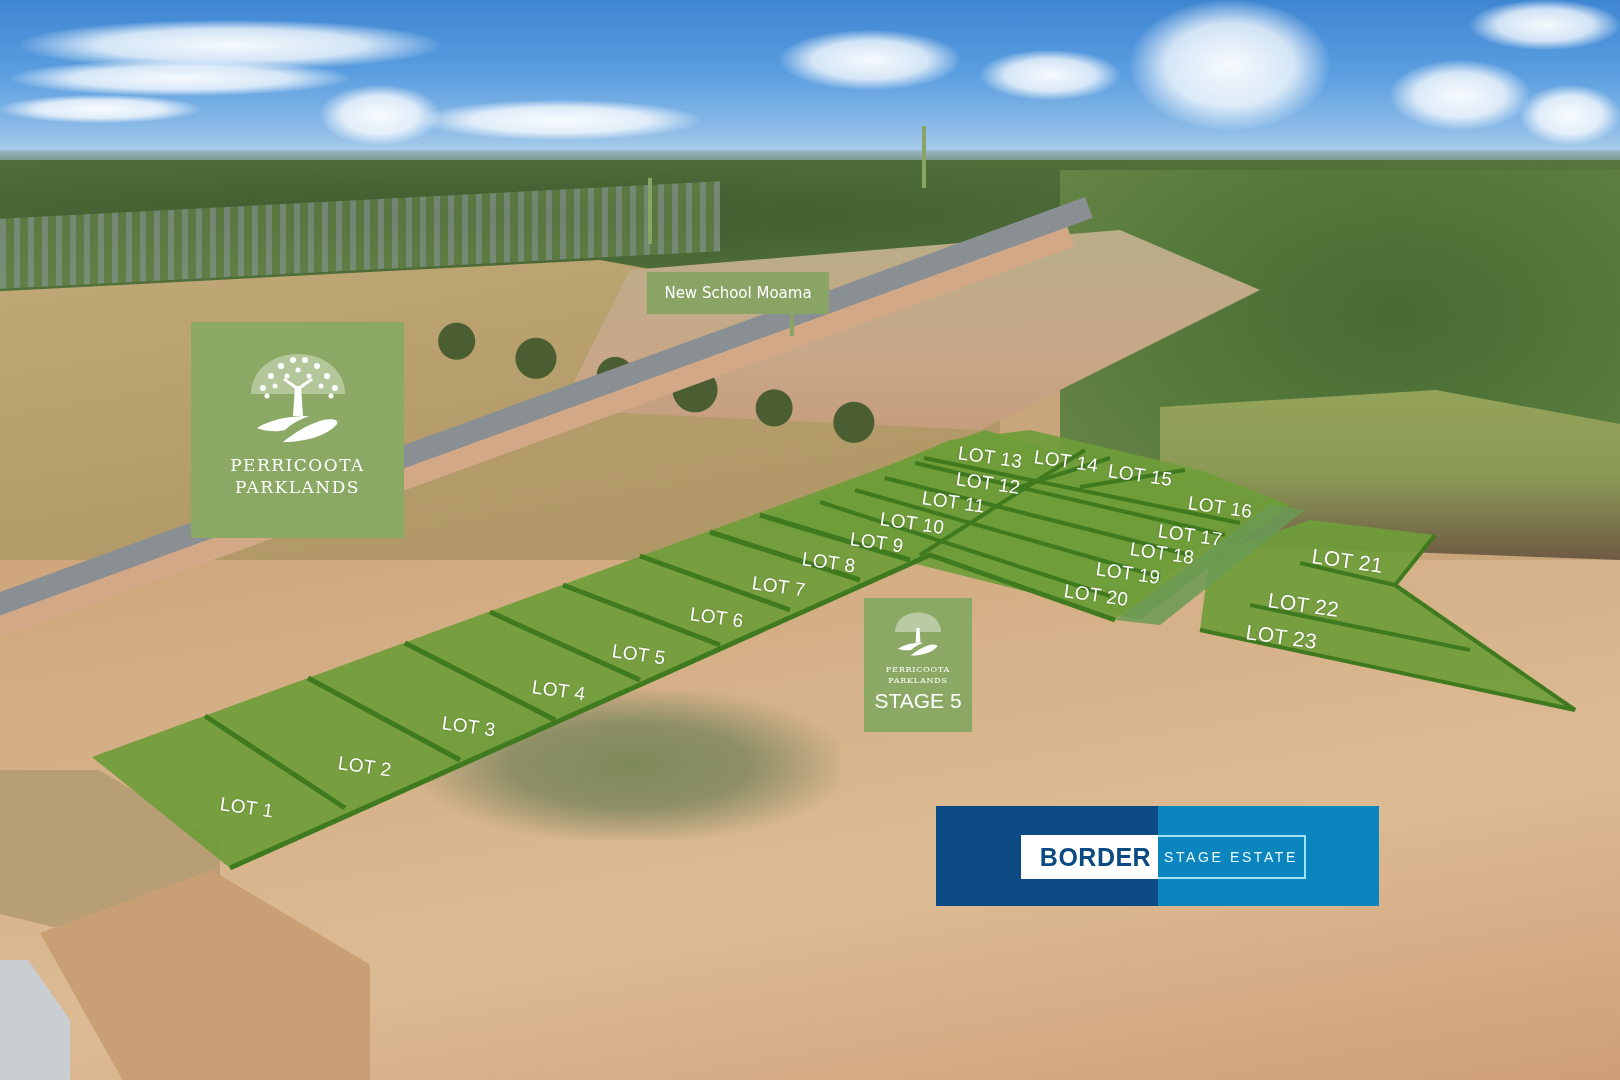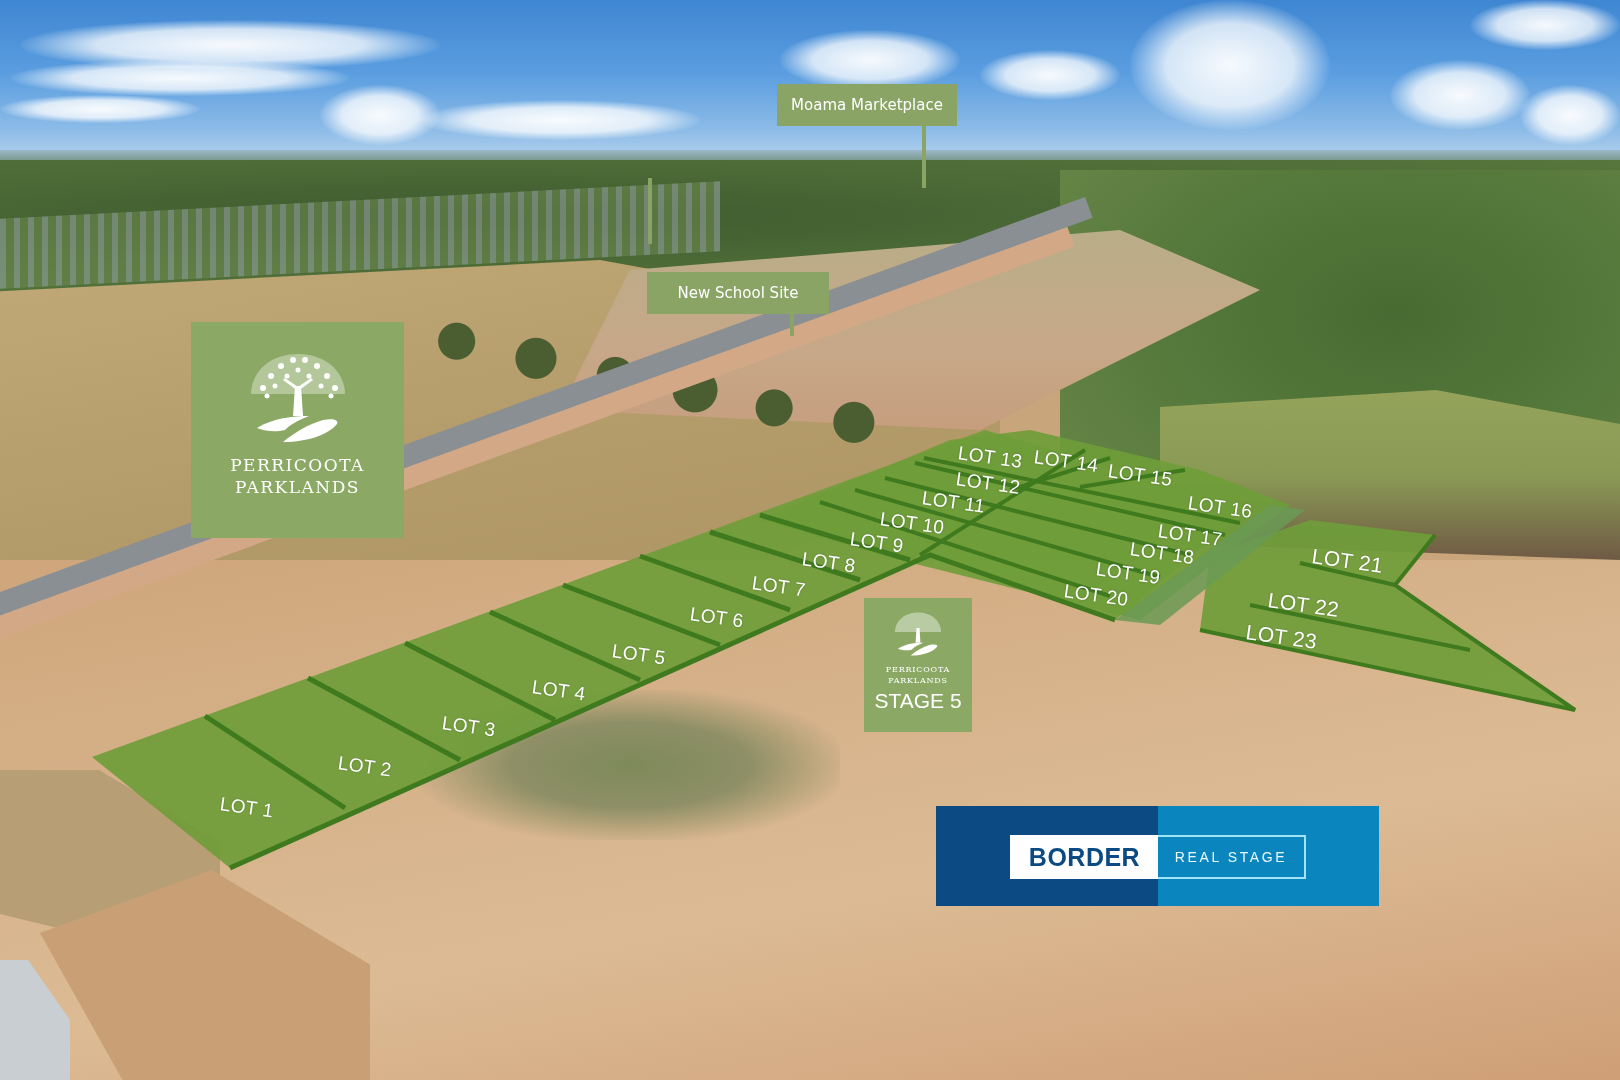--- a/index.html
+++ b/index.html
@@ -70,21 +70,21 @@
 
   .stage-sign { position: absolute; left: 864px; top: 598px; width: 108px; height: 134px; background: #8ba965;
     display: flex; flex-direction: column; align-items: center; }
   .stage-brand { color: #ffffff; font-family: "DejaVu Serif", serif; font-size: 8px; letter-spacing: 0.8px; line-height: 11px; text-align: center; }
   .stage-label { color: #ffffff; font-family: "Liberation Sans", sans-serif; font-size: 21px; margin-top: 3px; }
 
   
   .rea-logo { position: absolute; left: 936px; top: 806px; width: 443px; height: 100px; display: flex; }
   .rea-left { width: 222px; height: 100%; background: #0b4a83; position: relative; }
   .rea-right { flex: 1; height: 100%; background: #0b85be; position: relative; }
-  .rea-word { position: absolute; left: 74px; top: 29px; width: 149px; height: 44px; background: #ffffff;
+  .rea-word { position: absolute; left: 85px; top: 29px; width: 149px; height: 44px; background: #ffffff;
     color: #0b4a83; font-family: "Liberation Sans", sans-serif; font-weight: bold; font-size: 25px;
     display: flex; align-items: center; justify-content: center; letter-spacing: 0.5px; }
   .rea-sub { position: absolute; left: 0; top: 29px; width: 148px; height: 44px; border: 2px solid #9fe3f4; border-left: none;
     color: #e9fbff; font-family: "Liberation Sans", sans-serif; font-size: 14px; letter-spacing: 2.6px;
     display: flex; align-items: center; justify-content: center; }
 </style>
 </head>
 <body>
 
 <div class="scene">
@@ -170,29 +170,26 @@
   <div class="lot-label" style="left:1108px;top:460px;transform:rotate(8deg);">LOT 15</div>
   <div class="lot-label" style="left:1188px;top:492px;transform:rotate(8deg);">LOT 16</div>
   <div class="lot-label" style="left:1158px;top:520px;transform:rotate(8deg);">LOT 17</div>
   <div class="lot-label" style="left:1130px;top:538px;transform:rotate(8deg);">LOT 18</div>
   <div class="lot-label" style="left:1096px;top:558px;transform:rotate(8deg);">LOT 19</div>
   <div class="lot-label" style="left:1064px;top:580px;transform:rotate(8deg);">LOT 20</div>
   <div class="lot-label" style="left:1312px;top:544px;font-size:21px;transform:rotate(8deg);">LOT 21</div>
   <div class="lot-label" style="left:1268px;top:588px;font-size:21px;transform:rotate(8deg);">LOT 22</div>
   <div class="lot-label" style="left:1246px;top:620px;font-size:21px;transform:rotate(8deg);">LOT 23</div>
 
-  <div class="callout" style="left:777px;top:84px;width:180px;height:42px;">
-    <span>Moama Marketplace</span>
-  </div>
   <div class="callout-pole" style="left:922px;top:126px;height:62px;"></div>
 
   <div class="callout-pole" style="left:648px;top:178px;height:66px;"></div>
 
   <div class="callout" style="left:647px;top:272px;width:182px;height:42px;">
-    <span>New School Site</span>
+    <span>New School Moama</span>
   </div>
   <div class="callout-pole" style="left:790px;top:314px;height:22px;"></div>
 
   <div class="brand-sign">
     <svg width="110" height="100" viewBox="0 0 110 100" style="margin-top:24px;">
       <g fill="#ffffff">
         <path d="M55 8 C25 8 8 28 8 48 L102 48 C102 28 85 8 55 8 Z" opacity="0.35"></path>
         <circle cx="20" cy="42" r="3"></circle>
           <circle cx="28" cy="30" r="3"></circle>
           <circle cx="38" cy="20" r="3"></circle>
@@ -231,16 +228,16 @@
     <div class="stage-brand" style="margin-top:6px;">PERRICOOTA</div>
     <div class="stage-brand">PARKLANDS</div>
     <div class="stage-label">STAGE 5</div>
   </div>
 
   <div class="rea-logo">
     <div class="rea-left">
       <div class="rea-word">BORDER</div>
     </div>
     <div class="rea-right">
-      <div class="rea-sub">REAL STAGE</div>
+      <div class="rea-sub">STAGE ESTATE</div>
     </div>
   </div>
 </div>
 
 </body></html>

